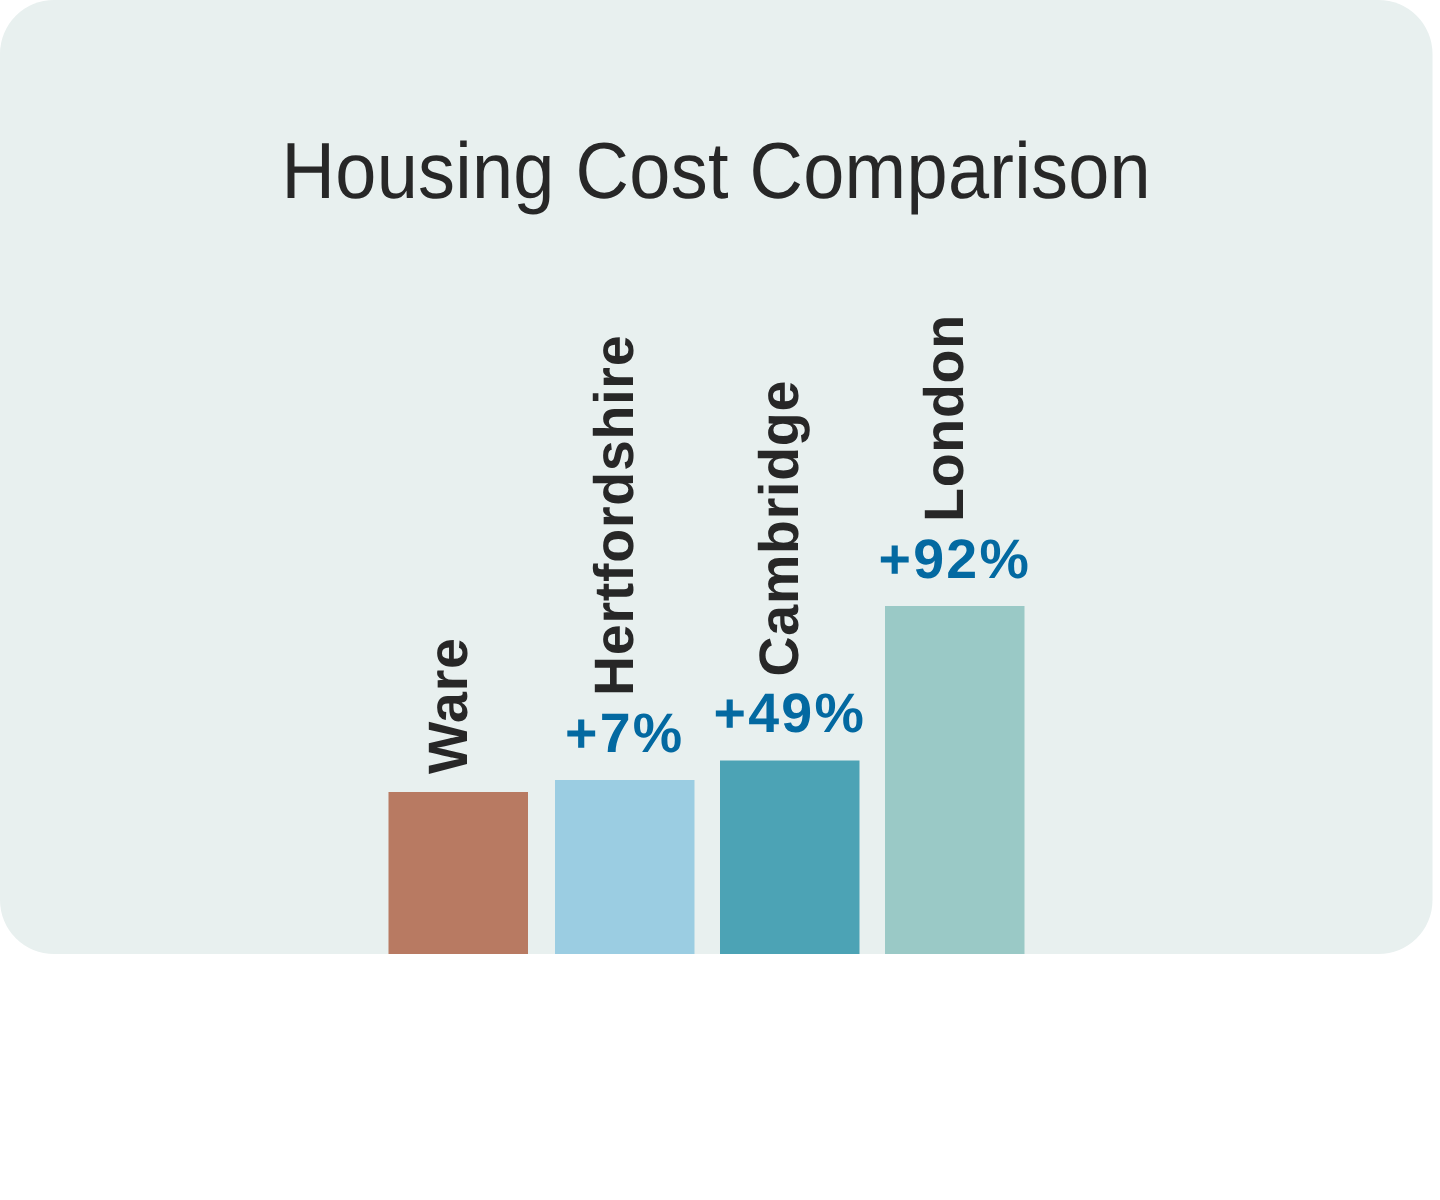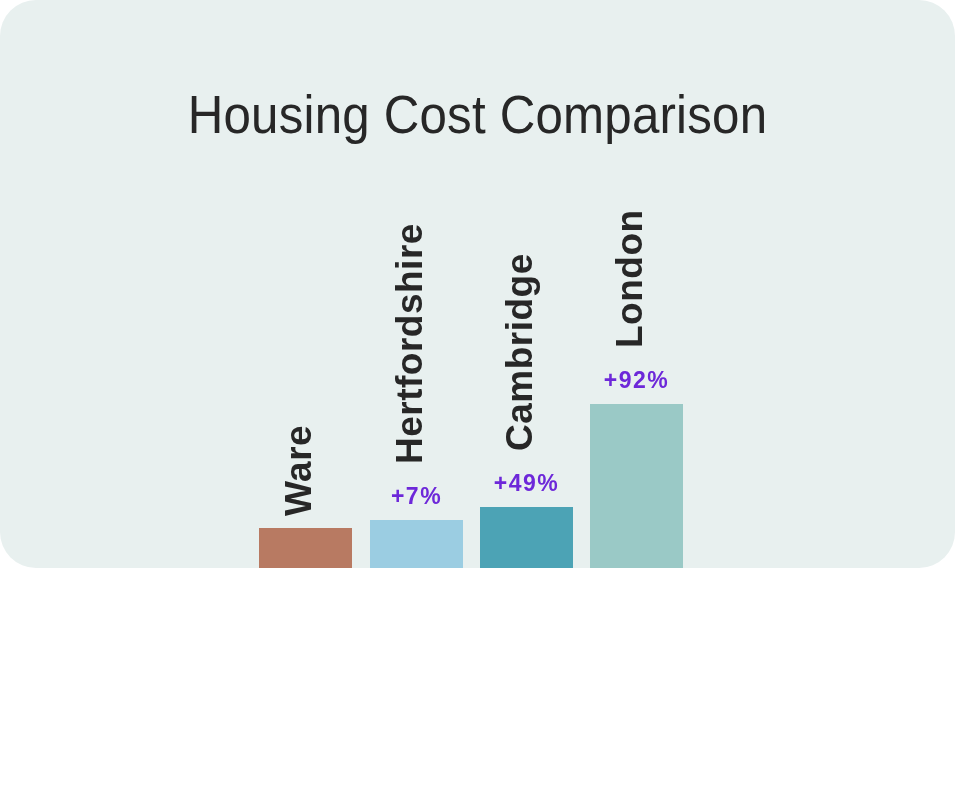--- a/index.html
+++ b/index.html
@@ -13,21 +13,21 @@
     height: 800px;
     font-family: "Liberation Sans", sans-serif;
     overflow: hidden;
   }
 
   #chart-card {
     position: absolute;
     left: 0px;
     top: 0px;
     width: 955px;
-    height: 568px;
+    height: 636px;
     background: #e8f0ef;
     border-radius: 36px;
     overflow: hidden;
   }
 
   #chart-title {
     position: absolute;
     left: 0;
     top: 84px;
     width: 955px;
@@ -76,24 +76,24 @@
     transform-origin: left bottom;
     transform: rotate(-90deg) translateX(0) translateY(14px);
   }
 
   .bar-pct {
     position: absolute;
     left: 50%;
     transform: translateX(-50%);
     white-space: nowrap;
     font-family: "Liberation Sans Narrow", "Liberation Sans", sans-serif;
-    font-size: 23px;
+    font-size: 37px;
     font-weight: bold;
     letter-spacing: 1.5px;
-    color: #6d28d9;
+    color: #0369a1;
     text-align: center;
   }
 
   #source-note {
     position: absolute;
     left: 112px;
     top: 742px;
     font-family: "Liberation Sans Narrow", "Liberation Sans", sans-serif;
     font-size: 15px;
     font-weight: 400;

